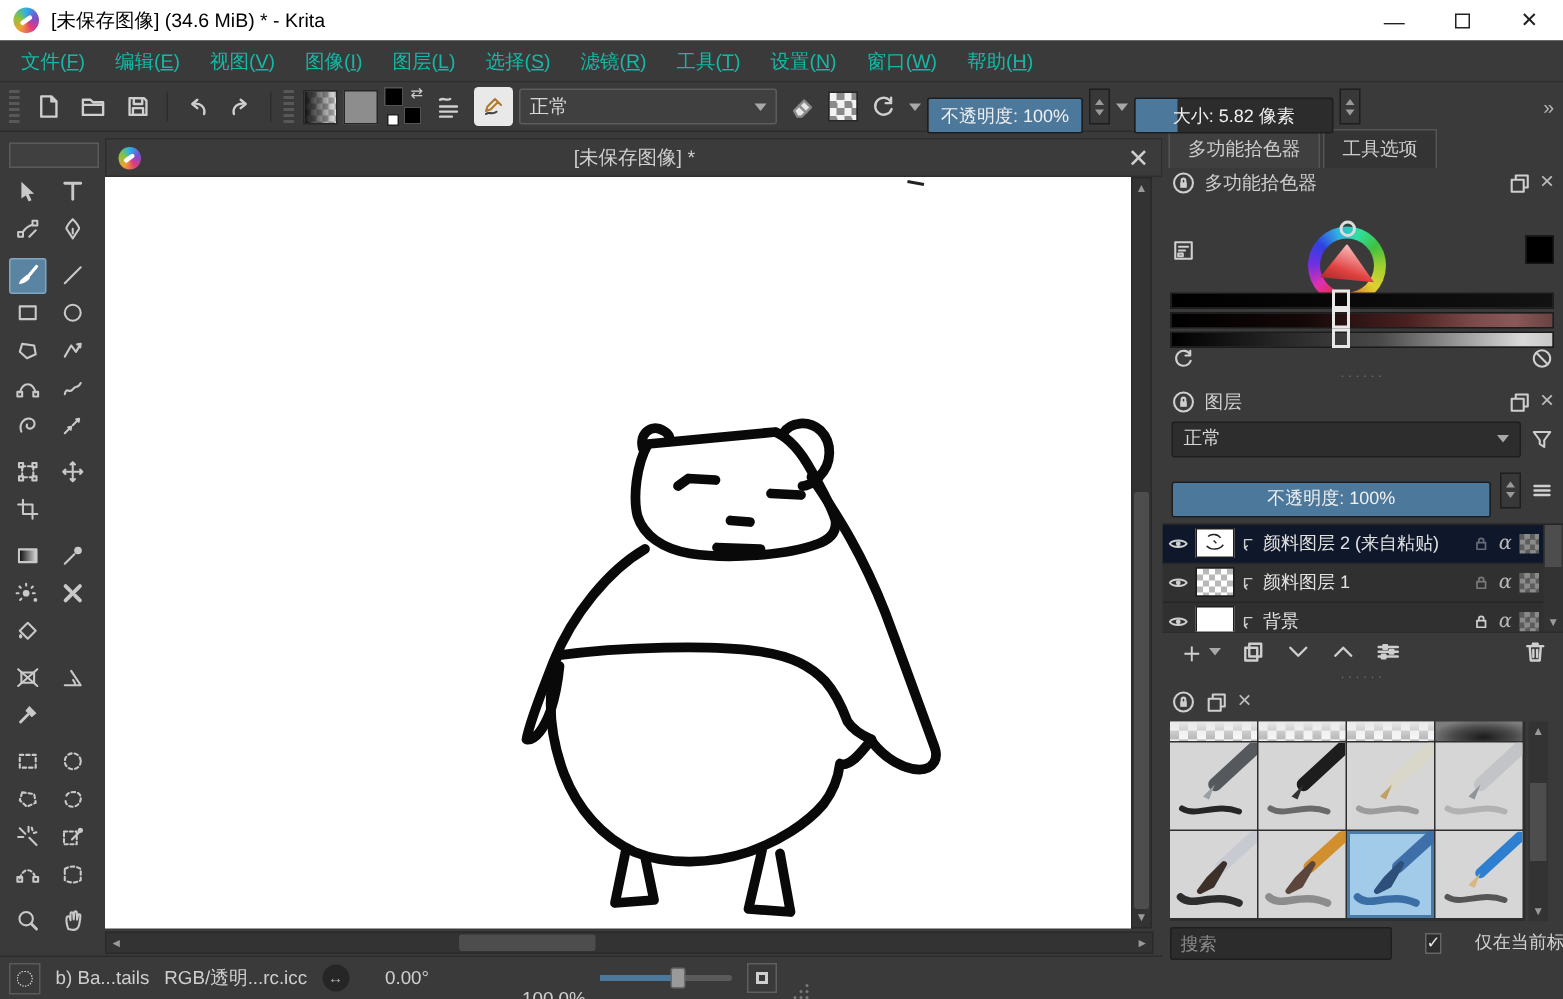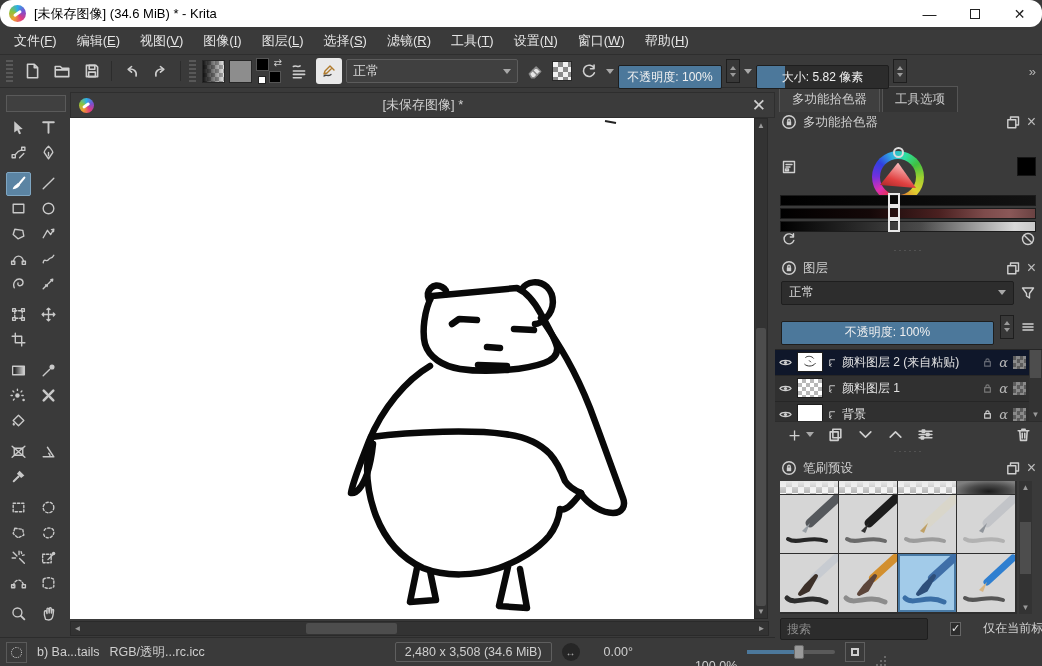--- a/index.html
+++ b/index.html
@@ -3,35 +3,35 @@
 <meta charset="utf-8">
 <style>
   * { margin:0; padding:0; box-sizing:border-box; }
   html,body { width:1042px; height:666px; overflow:hidden; background:#3a3a3a;
     font-family:"Liberation Sans","DejaVu Sans",sans-serif; font-size:13px; color:#d6d6d6; }
   svg { display:block; }
   .icon-svg { width:16px; height:16px; stroke:#cfcfcf; fill:none; stroke-width:1.4;
     stroke-linecap:round; stroke-linejoin:round; }
 
   
-  #titlebar { height:27px; background:#ffffff; color:#000; display:flex; align-items:center;border-radius:12px; }
+  #titlebar { height:27px; background:#ffffff; color:#000; display:flex; align-items:center; }
   #app-icon { width:17px; height:17px; border-radius:50%; margin:0 8px 0 9px;
     background:conic-gradient(#2bb0e8,#7a4fd0,#e23a7e,#f0a030,#8ac43c,#2bb0e8); position:relative; }
   #app-icon::after{ content:""; position:absolute; left:4px; top:7px; width:9px; height:3px;
     background:#fff; border-radius:2px; transform:rotate(-35deg); }
   #win-title { font-size:13px; }
   #win-controls { margin-left:auto; display:flex; height:100%; }
   .wbtn { width:45px; height:100%; display:flex; align-items:center; justify-content:center;
     color:#222; font-size:14px; }
   .wbtn .maxbox { width:10px; height:10px; border:1px solid #222; }
 
   
   #menubar { height:28px; background:#3a3a3a; border-bottom:1px solid #2e2e2e;
     display:flex; align-items:center; padding-left:4px; }
-  .menu-item { padding:4px 10px; color:#e5e5e5; font-size:13px; }
+  .menu-item { padding:4px 10px; color:#14b8a6; font-size:13px; }
   .menu-item u { text-decoration:underline; }
 
   
   #toolbar { height:33px; background:#3a3a3a; border-bottom:1px solid #2c2c2c;
     display:flex; align-items:center; gap:4px; padding:0 4px; }
   .grip { width:7px; height:22px; margin:0 2px;
     background:repeating-linear-gradient(0deg,#585858 0 2px,transparent 2px 4px); }
   .tbtn { width:26px; height:26px; display:flex; align-items:center; justify-content:center; border-radius:2px; }
   .tbtn .icon-svg { width:18px; height:18px; }
   .tsep { width:1px; height:20px; background:#2c2c2c; margin:0 2px; }
@@ -767,21 +767,20 @@
     </div>
     <div class="handle-dots">······</div>
 
     <div id="brush-docker">
       <div class="docker-header">
         <svg class="icon-svg" viewBox="0 0 16 16">
             <circle cx="8" cy="8" r="6.3"></circle>
             <rect x="5.8" y="7.6" width="4.4" height="3.6" fill="#cfcfcf" stroke="none"></rect>
             <path d="M6.8,7.6 V6.3 a1.2,1.2 0 0 1 2.4,0 V7.6"></path>
           </svg>
-        <span class="docker-title">笔刷预设</span>
         <svg class="icon-svg" viewBox="0 0 16 16">
             <rect x="5.5" y="3" width="8" height="8"></rect>
             <rect x="2.8" y="5.8" width="8" height="8" fill="#3a3a3a"></rect>
           </svg>
         <span class="dock-ico" style="font-size:16px">×</span>
       </div>
       <div id="brush-grid-wrap">
         <div id="brush-grid">
             <div class="bcell eraser"></div>
             <div class="bcell eraser"></div>
@@ -860,21 +859,20 @@
     </div>
   </div>
 </div>
 
 <div id="statusbar">
   <div id="brush-outline-box">
       <div class="c"></div>
     </div>
   <span>b) Ba...tails</span>
   <span>RGB/透明...rc.icc</span>
-  <span id="size-box">2,480 x 3,508 (34.6 MiB)</span>
   <div id="fullscreen-ico">↔</div>
   <span id="angle-label">0.00°</span>
   <span id="zoom-label">100.0%</span>
   <div id="zoom-slider">
       <div class="zfill"></div>
       <div class="zthumb"></div>
     </div>
   <div id="canvas-mirror-btn">
       <div class="inner"></div>
     </div>

